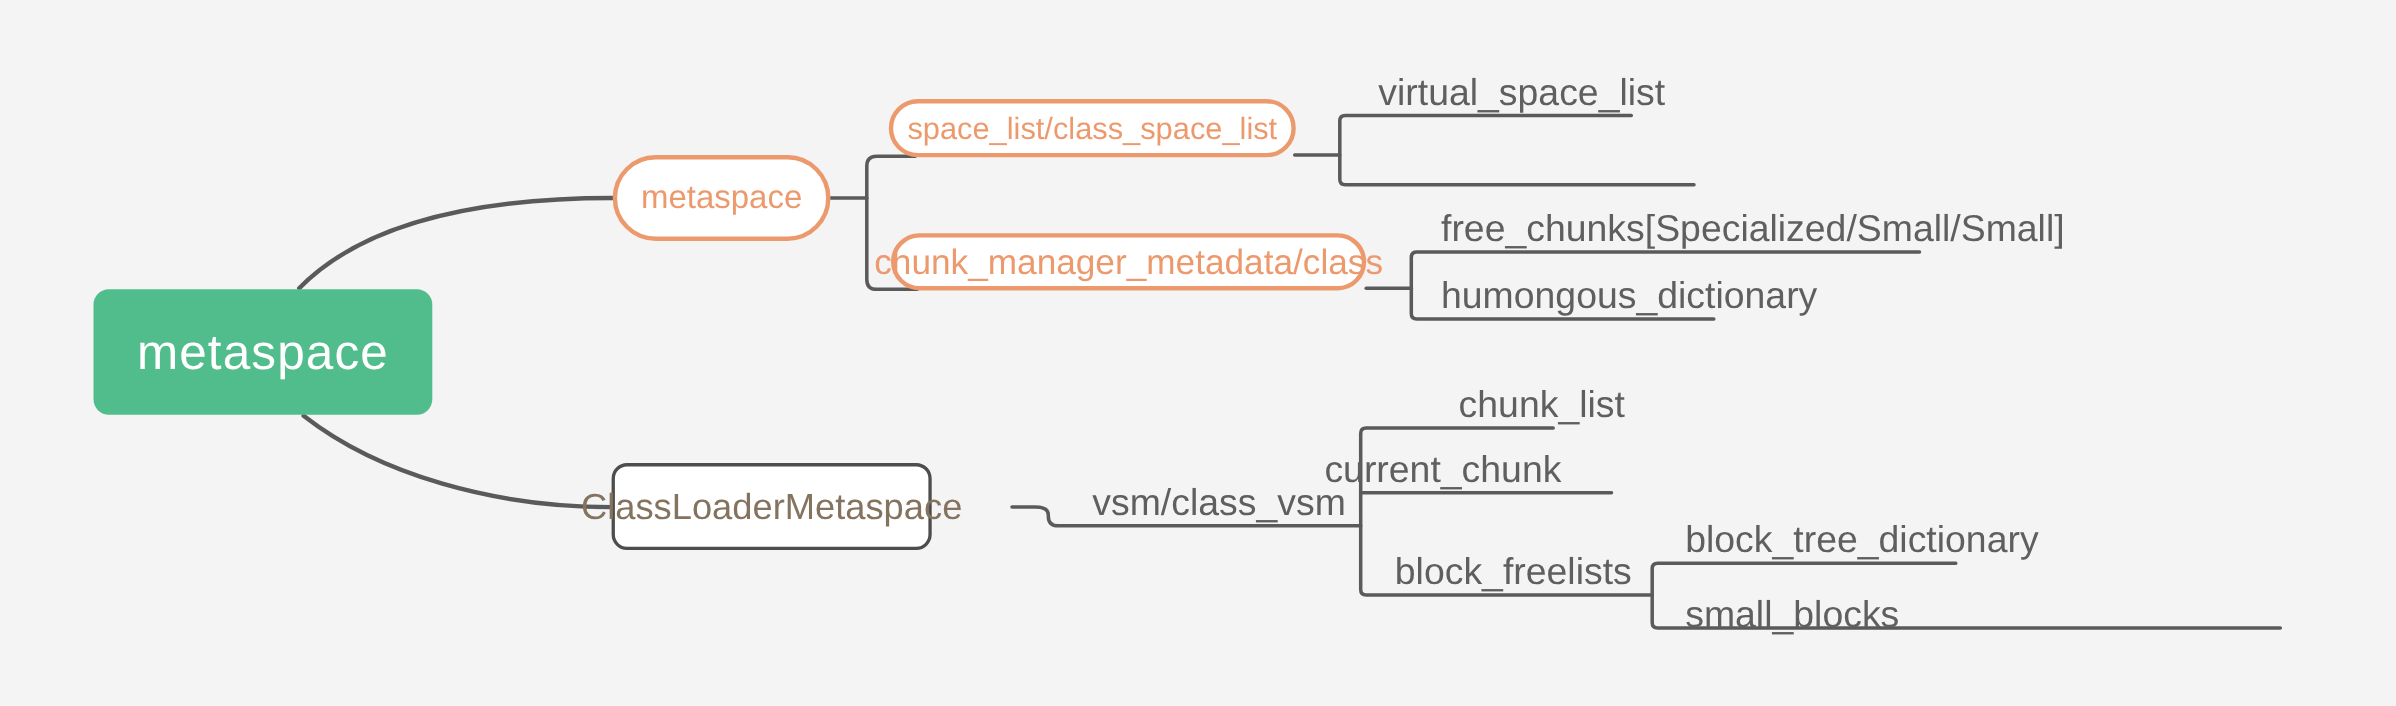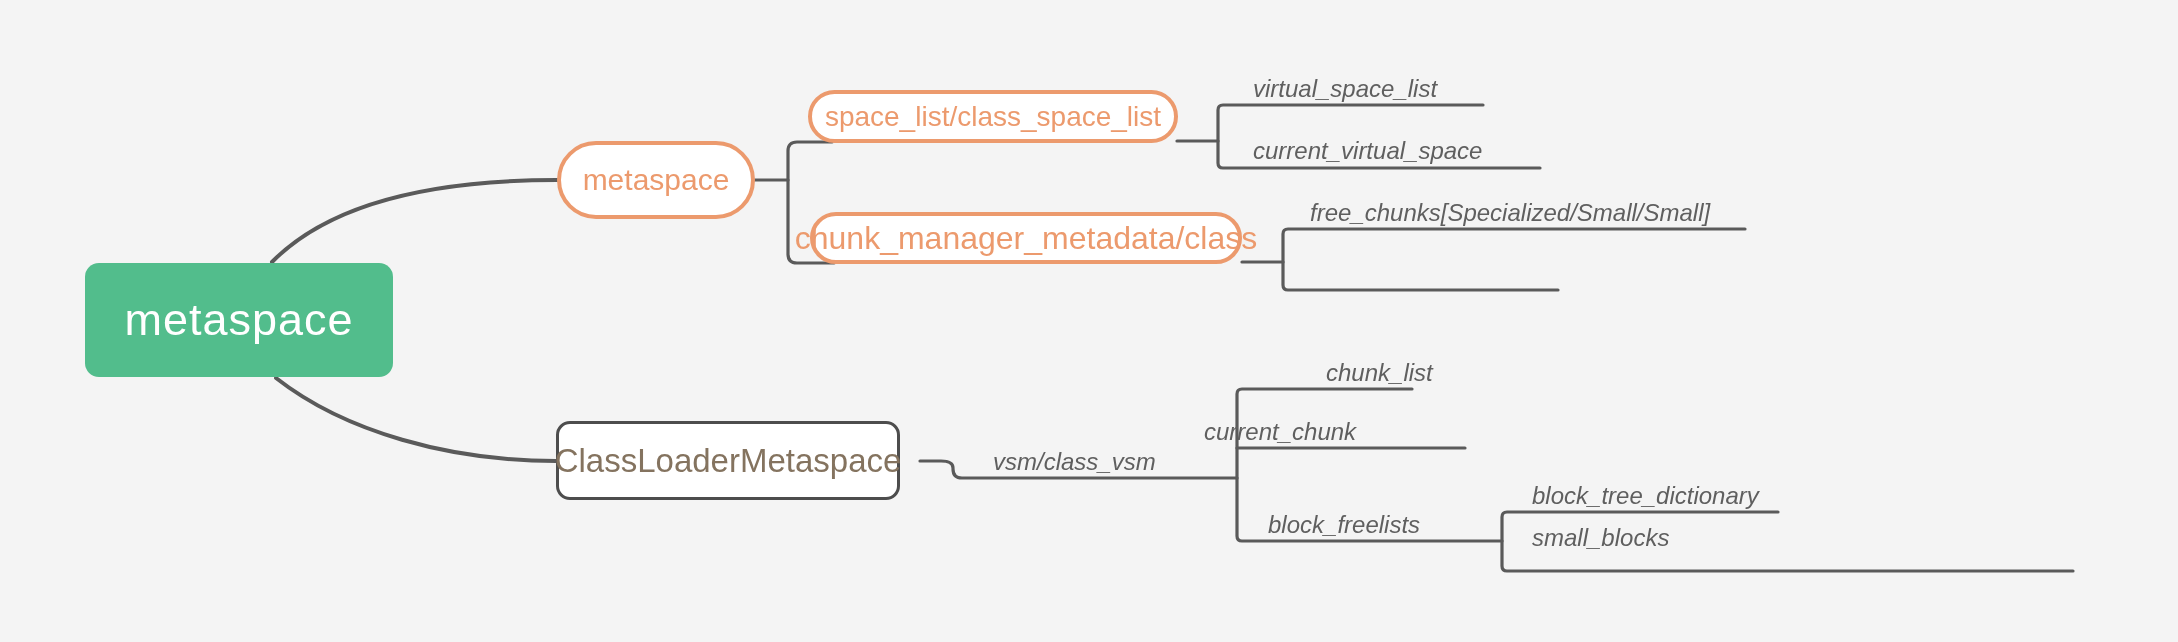--- a/index.html
+++ b/index.html
@@ -21,25 +21,25 @@
     left:85px;top:263px;width:308px;height:114px;border-radius:14px;
     background:var(--root_fill);color:var(--root_text);font-size:45px;letter-spacing:1px;
   }
   .pill{
     background:var(--node_fill);border:4px solid var(--accent_orange);color:var(--accent_orange);
   }
   .pill.metaspace2{left:557px;top:141px;width:198px;height:78px;border-radius:39px;font-size:30px;}
   .pill.spacelist{left:808px;top:90px;width:370px;height:53px;border-radius:27px;font-size:28px;}
   .pill.chunkmgr{left:810px;top:212px;width:432px;height:52px;border-radius:26px;font-size:32px;}
   .boxnode{
-    left:556px;top:421px;width:344px;height:79px;border-radius:14px;
+    left:556px;top:421px;width:291px;height:79px;border-radius:14px;
     background:var(--node_fill);border:3.5px solid var(--clm_border);color:var(--clm_text);font-size:33px;justify-content:center;
   }
   .leaf{
-    position:absolute;color:var(--label_text);font-size:24px;white-space:nowrap;line-height:1;font-style:italic;
+    position:absolute;color:var(--label_text);font-size:34px;white-space:nowrap;line-height:1;
   }
 </style>
 </head>
 <body>
 
 <div id="canvas">
 
   <svg id="wires" viewBox="0 0 2178 642" xmlns="http://www.w3.org/2000/svg">
     <path class="curve" d="M 272 262 C 330 203, 430 180, 557 180"></path>
     <path class="curve" d="M 276 378 C 345 432, 450 461, 556 461"></path>
@@ -76,31 +76,31 @@
   <div class="node pill chunkmgr">
     <span>chunk_manager_metadata/class</span>
   </div>
 
   <div class="node boxnode">
     <span>ClassLoaderMetaspace</span>
   </div>
 
   <div class="leaf" style="left:1253px;bottom:541px">virtual_space_list</div>
 
-  <div class="leaf" style="left:1253px;bottom:479px">current_virtual_space</div>
 
   <div class="leaf" style="left:1310px;bottom:417px">free_chunks[Specialized/Small/Small]</div>
 
+  <div class="leaf" style="left:1310px;bottom:356px">humongous_dictionary</div>
 
   <div class="leaf" style="left:993px;bottom:168px">vsm/class_vsm</div>
 
   <div class="leaf" style="left:1326px;bottom:257px">chunk_list</div>
 
   <div class="leaf" style="left:1204px;bottom:198px">current_chunk</div>
 
   <div class="leaf" style="left:1268px;bottom:105px">block_freelists</div>
 
   <div class="leaf" style="left:1532px;bottom:134px">block_tree_dictionary</div>
 
-  <div class="leaf" style="left:1532px;bottom:92px">small_blocks</div>
+  <div class="leaf" style="left:1532px;bottom:66px">small_blocks</div>
 
 
 </div>
 
 </body></html>

